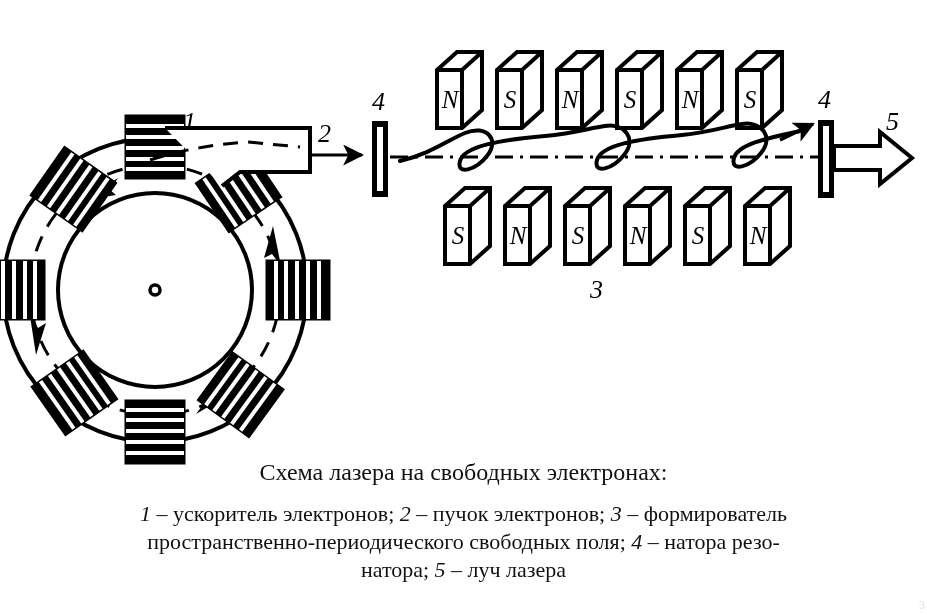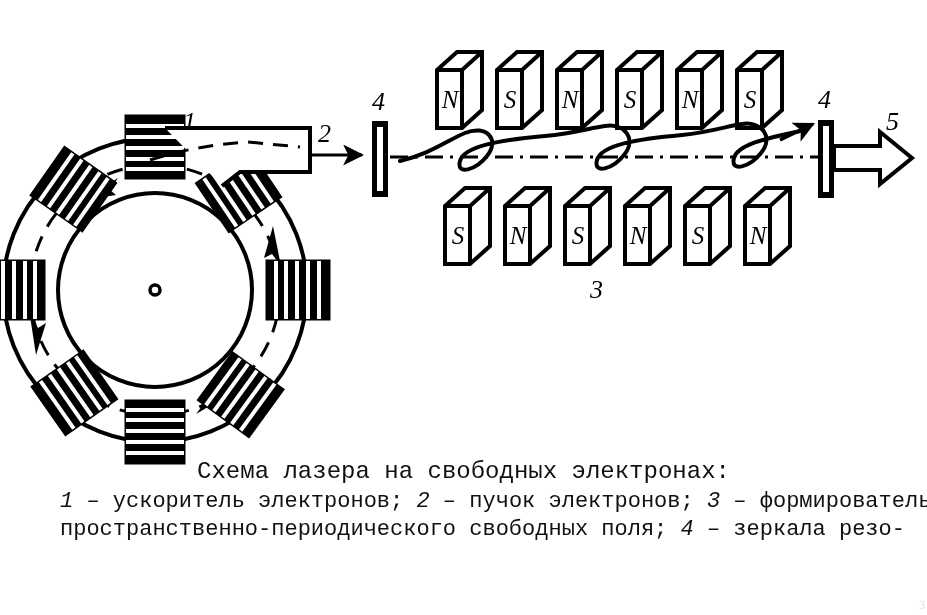--- a/index.html
+++ b/index.html
@@ -35,31 +35,32 @@
     fill: #000000;
     text-anchor: middle;
     dominant-baseline: middle;
   }
   .caption-block {
     position: absolute;
     left: 60px;
     top: 456px;
     width: 807px;
     text-align: center;
-    font-family: Liberation Mono, monospace;
+    font-family: Liberation Serif, serif;
     color: #111111;
   }
   .caption-title {
     font-size: 24px;
     line-height: 32px;
     white-space: nowrap;
   }
   .caption-lines {
     font-size: 22px;
     line-height: 28px;
+    margin-top: 12px;
   }
   .caption-lines div {
     white-space: nowrap;
   }
   .it {
     font-style: italic;
   }
   .corner-mark {
     position: absolute;
     right: 2px;
@@ -335,19 +336,20 @@
       <path d="M 834 146 L 880 146 L 880 132 L 912 158 L 880 184 L 880 170 L 834 170 Z" fill="#ffffff" stroke="#000000" stroke-width="4" stroke-linejoin="miter"></path>
     </g>
     <text class="num-label" x="886" y="130">5</text>
 
   </svg>
 
   <div class="caption-block">
     <div class="caption-title">Схема лазера на свободных электронах:</div>
     <div class="caption-lines">
       <div><span class="it">1</span><span> – ускоритель электронов; </span><span class="it">2</span><span> – пучок электронов; </span><span class="it">3</span><span> – формирователь</span></div>
-      <div><span>пространственно-периодического свободных поля; </span><span class="it">4</span><span> – зеркала резо-</span></div>
+      <div><span>пространственно-периодического свободных поля; </span><span class="it">4</span><span> – натора резо-</span></div>
+      <div><span>натора; </span><span class="it">5</span><span> – луч лазера</span></div>
     </div>
   </div>
 
   <div class="corner-mark">3</div>
 
 </div>
 
 </body></html>

